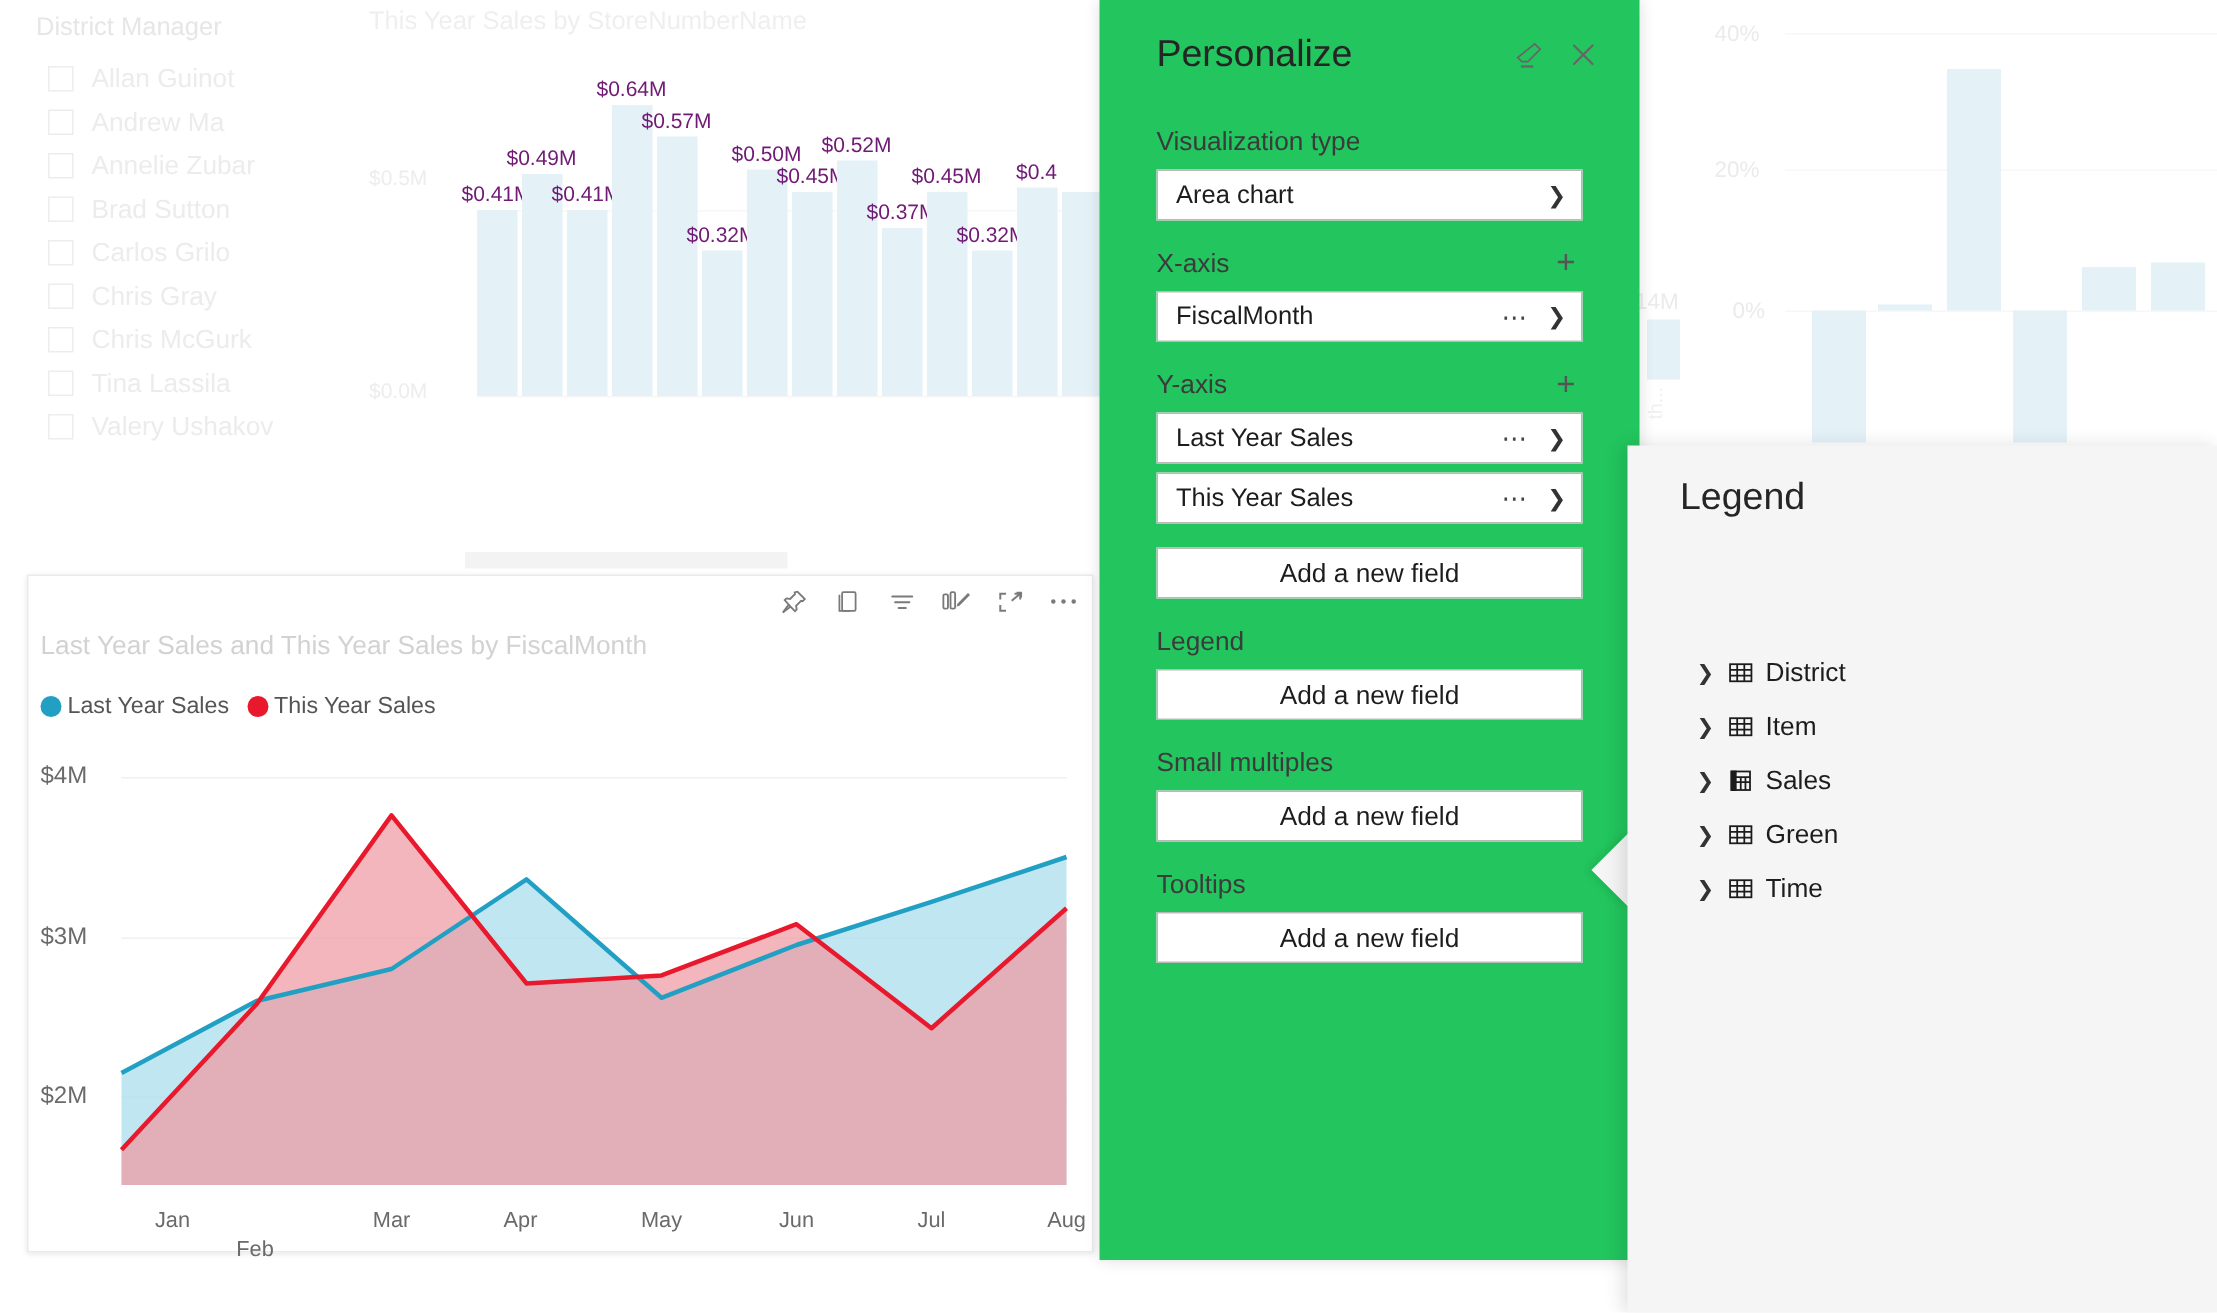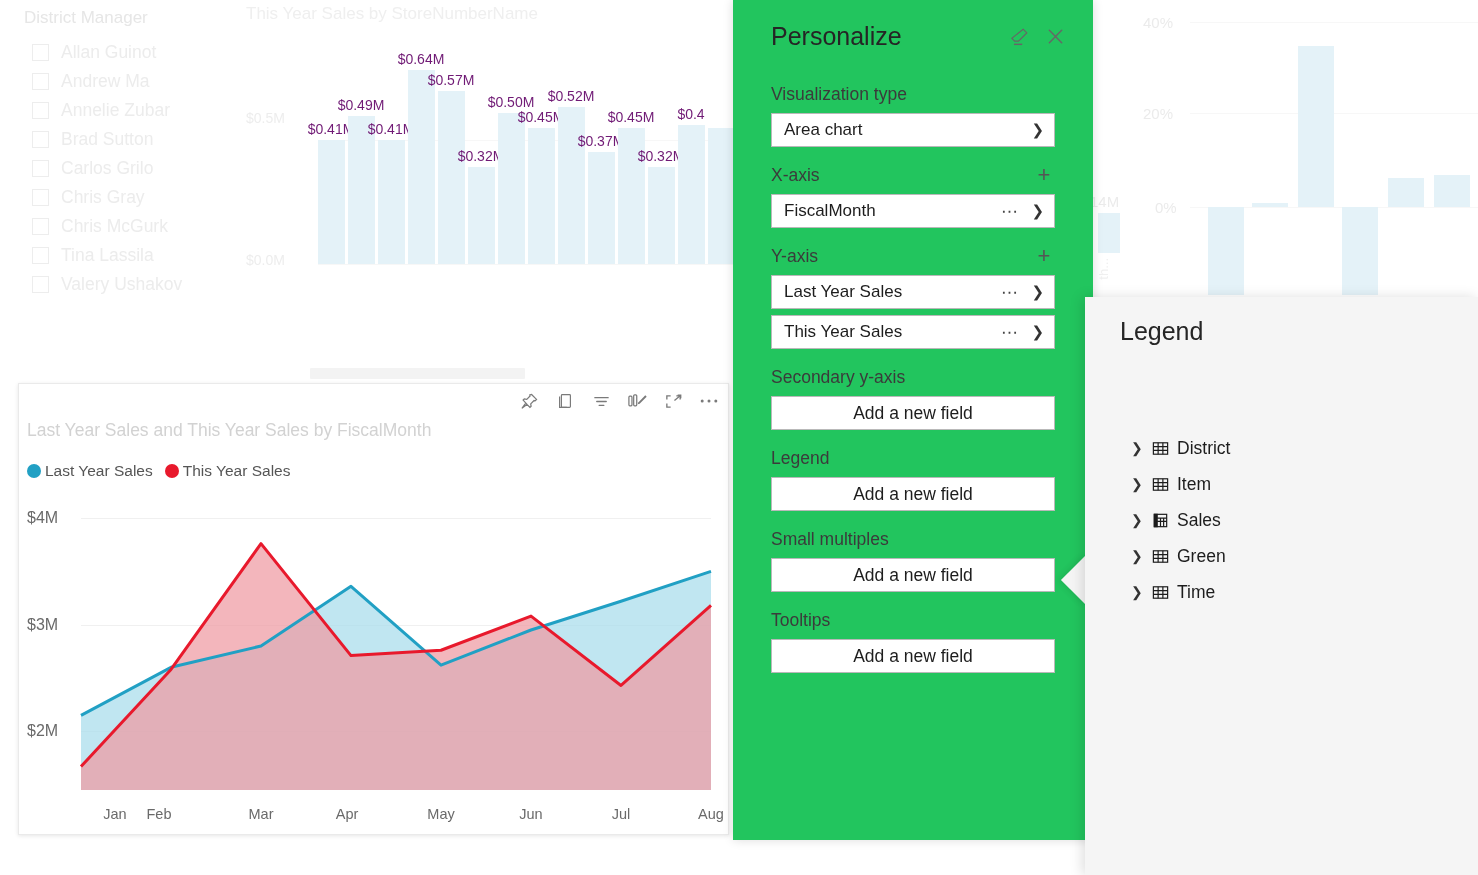--- a/index.html
+++ b/index.html
@@ -371,21 +371,21 @@
           <div class="y-tick" style="top: 30px;">$4M</div>
         </div>
       <svg class="area-svg" id="area-svg" width="711" height="348">
           <polygon points="62,302 62,227.33333333333334 152,179.33333333333331 242,158.00000000000003 332,98.26666666666668 422,177.2 512,142 602,113.19999999999999 692,83.33333333333334 692,302" fill="#A8DCEB" fill-opacity="0.72"></polygon>
           <polygon points="62,302 62,278.53333333333336 152,181.46666666666667 242,55.60000000000005 332,167.60000000000002 422,162.26666666666668 512,128.13333333333333 602,197.46666666666664 692,117.46666666666667 692,302" fill="#EE9AA2" fill-opacity="0.72"></polygon>
           <polyline points="62,227.33333333333334 152,179.33333333333331 242,158.00000000000003 332,98.26666666666668 422,177.2 512,142 602,113.19999999999999 692,83.33333333333334" fill="none" stroke="#21A0C4" stroke-width="3" stroke-linejoin="round"></polyline>
           <polyline points="62,278.53333333333336 152,181.46666666666667 242,55.60000000000005 332,167.60000000000002 422,162.26666666666668 512,128.13333333333333 602,197.46666666666664 692,117.46666666666667" fill="none" stroke="#E8192C" stroke-width="3" stroke-linejoin="round"></polyline>
         </svg>
       <div id="x-ticks">
           <div class="x-tick" style="left: 62px; margin-left: 34px;">Jan</div>
-          <div class="x-tick" style="left: 140px;">Feb</div>
+          <div class="x-tick" style="left: 151px; margin-top: 19px;">Feb</div>
           <div class="x-tick" style="left: 242px;">Mar</div>
           <div class="x-tick" style="left: 328px;">Apr</div>
           <div class="x-tick" style="left: 422px;">May</div>
           <div class="x-tick" style="left: 512px;">Jun</div>
           <div class="x-tick" style="left: 602px;">Jul</div>
           <div class="x-tick" style="left: 692px;">Aug</div>
         </div>
     </div>
   </div>
 
@@ -435,23 +435,20 @@
             <span class="pill-dots">⋯</span>
             <span class="pill-chev">❯</span>
           </div>
           <div class="pill">
             <span class="pill-txt">This Year Sales</span>
             <span class="pill-dots">⋯</span>
             <span class="pill-chev">❯</span>
           </div>
         </div>
         <div class="field-group">
-          <div class="field-head">
-            <span class="field-label">Secondary y-axis</span>
-          </div>
           <div class="addfield">
             <span class="addfield-txt">Add a new field</span>
           </div>
         </div>
         <div class="field-group">
           <div class="field-head">
             <span class="field-label">Legend</span>
           </div>
           <div class="addfield">
             <span class="addfield-txt">Add a new field</span>

